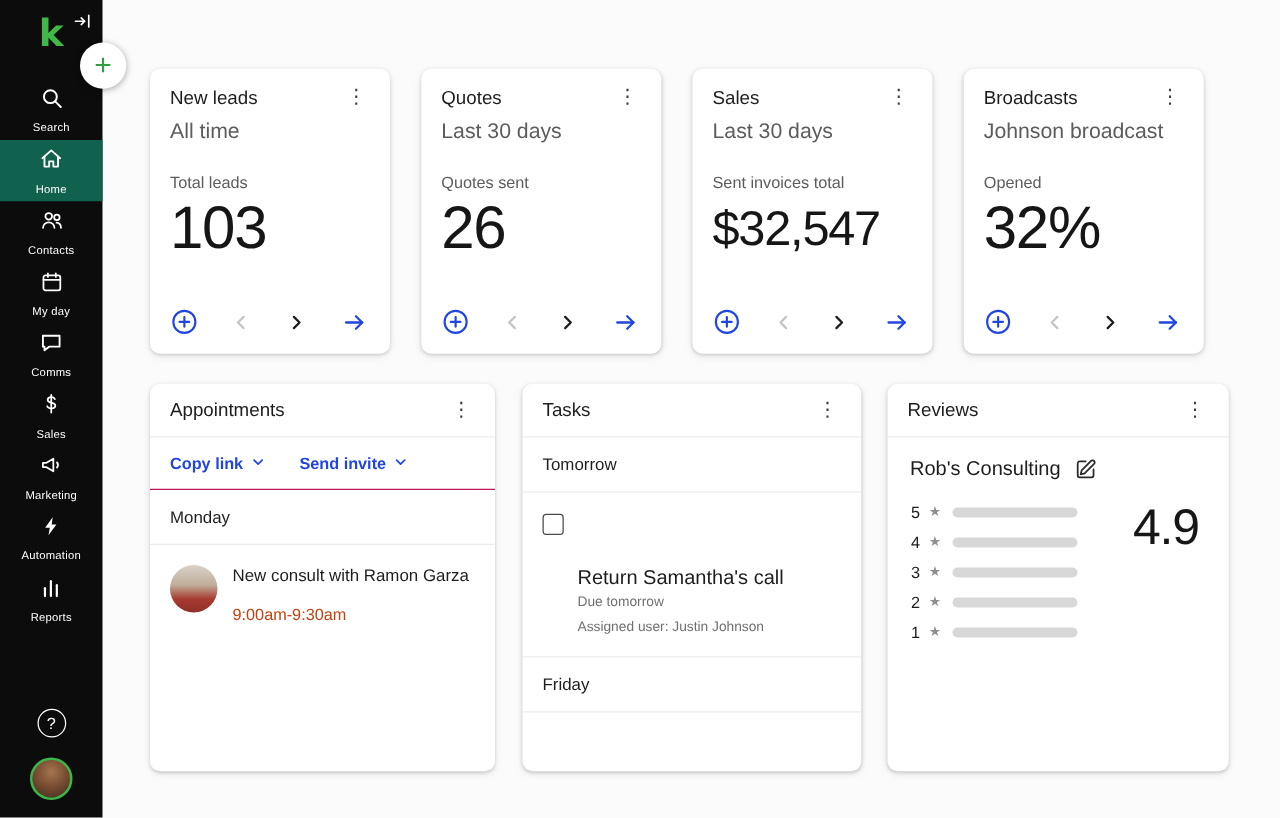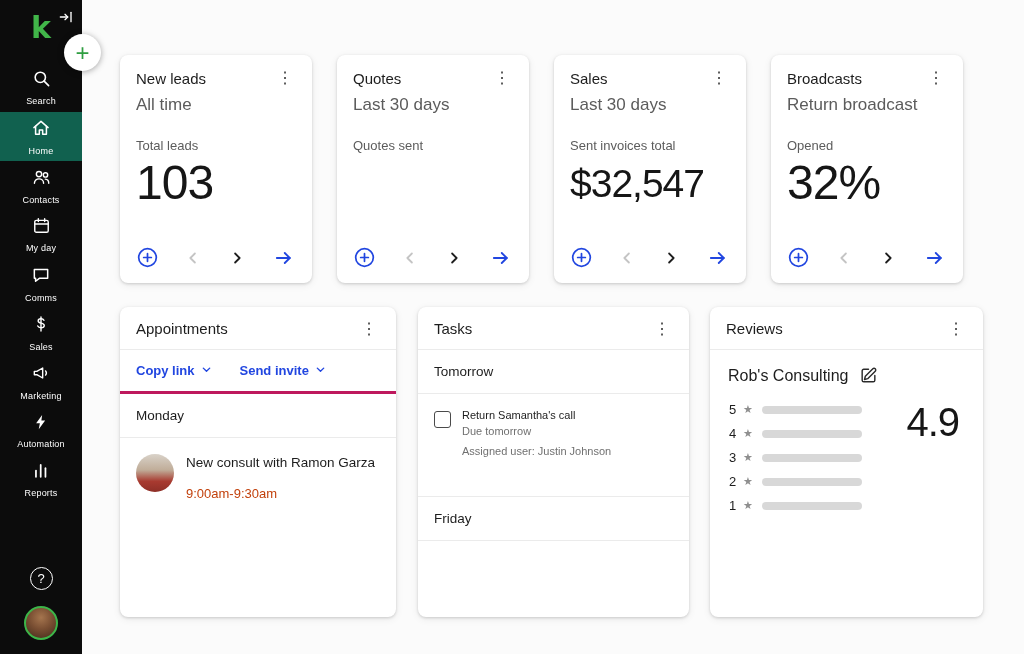--- a/index.html
+++ b/index.html
@@ -40,32 +40,32 @@
   .metric-value.small { font-size:39px; margin-top:9px; }
   .card-footer { margin-top:auto; display:flex; align-items:center; justify-content:space-between; }
   .icon-btn { display:inline-flex; cursor:pointer; align-items:center; }
   
   .panel { position:absolute; top:307px; }
   #appointments-panel { left:120px; width:276px; height:310px; }
   #tasks-panel { left:418px; width:271px; height:310px; }
   #reviews-panel { left:710px; width:273px; height:310px; }
   .panel-head { display:flex; justify-content:space-between; align-items:center; padding:13px 16px 12px; border-bottom:1px solid #ebebeb; }
   .panel-title { font-size:15px; color:#1d1d1d; }
-  .links-row { display:flex; gap:28px; padding:13px 16px; border-bottom:3px solid #be185d; }
+  .links-row { display:flex; gap:28px; padding:13px 16px; border-bottom:1px solid #be185d; }
   .link-btn { display:flex; align-items:center; gap:6px; color:#2146e0; font-size:13px; font-weight:700; cursor:pointer; }
   .day-row { padding:14px 16px; font-size:13.5px; color:#1d1d1d; border-bottom:1px solid #ebebeb; }
   .event { display:flex; gap:12px; padding:16px 16px; cursor:pointer; }
   .event-avatar { width:38px; height:38px; border-radius:50%; flex:0 0 38px;
     background: linear-gradient(180deg,#d9d2c9 0%, #c0ad99 42%, #a83a30 72%, #8e2f27 100%); }
   .event-title { font-size:13.5px; color:#1d1d1d; line-height:1.4; }
   .event-time { margin-top:13px; font-size:13px; color:#c2410c; }
   
   .task-item { display:flex; gap:11px; padding:15px 16px 17px; border-bottom:1px solid #ebebeb; min-height:103px; cursor:pointer; }
   .checkbox { width:17px; height:17px; border:1.6px solid #4a4a4a; border-radius:3px; margin-top:2px; flex:0 0 17px; background:#fff; cursor:pointer; }
-  .task-title { font-size:11px; color:#1d1d1d; }
+  .task-title { font-size:16px; color:#1d1d1d;margin-top:45px; }
   .task-due { margin-top:4px; font-size:11px; color:#707070; }
   .task-assigned { margin-top:8px; font-size:11px; color:#707070; }
   
   .reviews-body { padding:16px 18px; position:relative; }
   .business-row { display:flex; align-items:flex-end; gap:11px; }
   .business-name { font-size:16px; color:#1d1d1d; }
   .edit-btn { display:inline-flex; cursor:pointer; }
   .rating-rows { margin-top:17px; }
   .rating-row { display:flex; align-items:center; gap:6px; margin-bottom:9px; }
   .rating-num { font-size:13px; color:#1d1d1d; width:9px; text-align:center; }
@@ -203,20 +203,21 @@
     </div>
   </div>
 
   <div class="stat-card card-shadow">
     <div class="card-head">
       <span class="card-title">Quotes</span>
       <span class="kebab">⋮</span>
     </div>
     <div class="card-period">Last 30 days</div>
     <div class="metric-label">Quotes sent</div>
+    <div class="metric-value">26</div>
     <div class="card-footer">
       <span class="icon-btn">
           <svg width="23" height="23" viewBox="0 0 24 24" fill="none" stroke="#2146e0" stroke-width="1.8" stroke-linecap="round">
             <circle cx="12" cy="12" r="9.2"></circle>
             <line x1="12" y1="8" x2="12" y2="16"></line>
             <line x1="8" y1="12" x2="16" y2="12"></line>
           </svg>
         </span>
       <span class="icon-btn">
           <svg width="18" height="18" viewBox="0 0 24 24" fill="none" stroke="#c4c4c4" stroke-width="2.4" stroke-linecap="round" stroke-linejoin="round">
@@ -270,21 +271,21 @@
           </svg>
         </span>
     </div>
   </div>
 
   <div class="stat-card card-shadow">
     <div class="card-head">
       <span class="card-title">Broadcasts</span>
       <span class="kebab">⋮</span>
     </div>
-    <div class="card-period">Return broadcast</div>
+    <div class="card-period">Johnson broadcast</div>
     <div class="metric-label">Opened</div>
     <div class="metric-value">32%</div>
     <div class="card-footer">
       <span class="icon-btn">
           <svg width="23" height="23" viewBox="0 0 24 24" fill="none" stroke="#2146e0" stroke-width="1.8" stroke-linecap="round">
             <circle cx="12" cy="12" r="9.2"></circle>
             <line x1="12" y1="8" x2="12" y2="16"></line>
             <line x1="8" y1="12" x2="16" y2="12"></line>
           </svg>
         </span>

